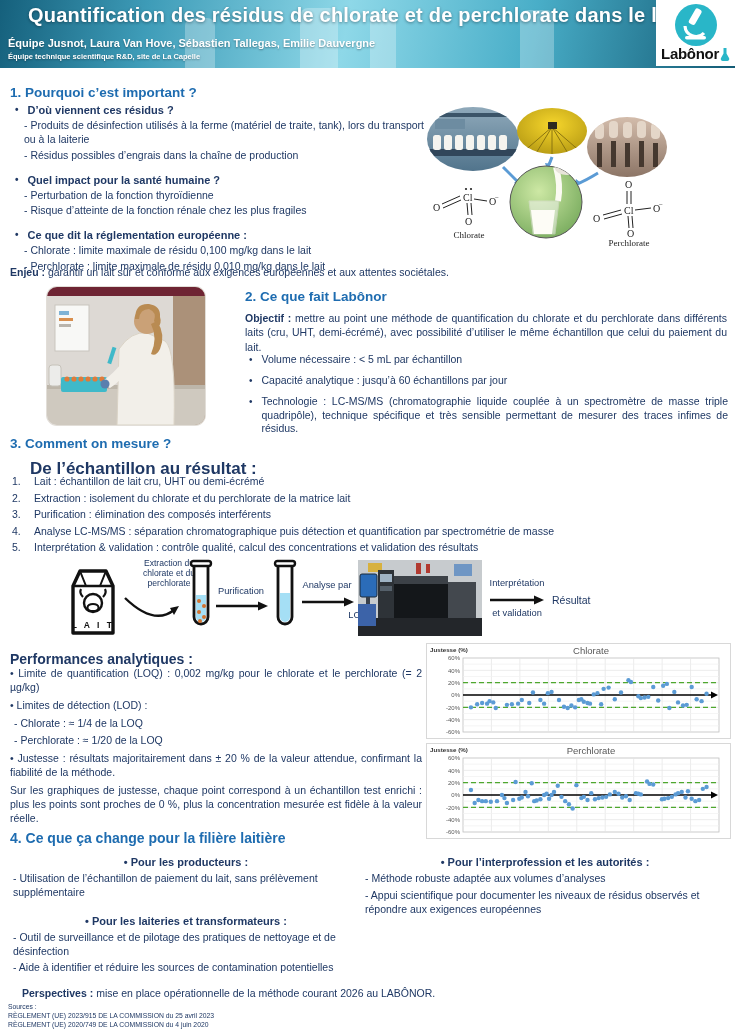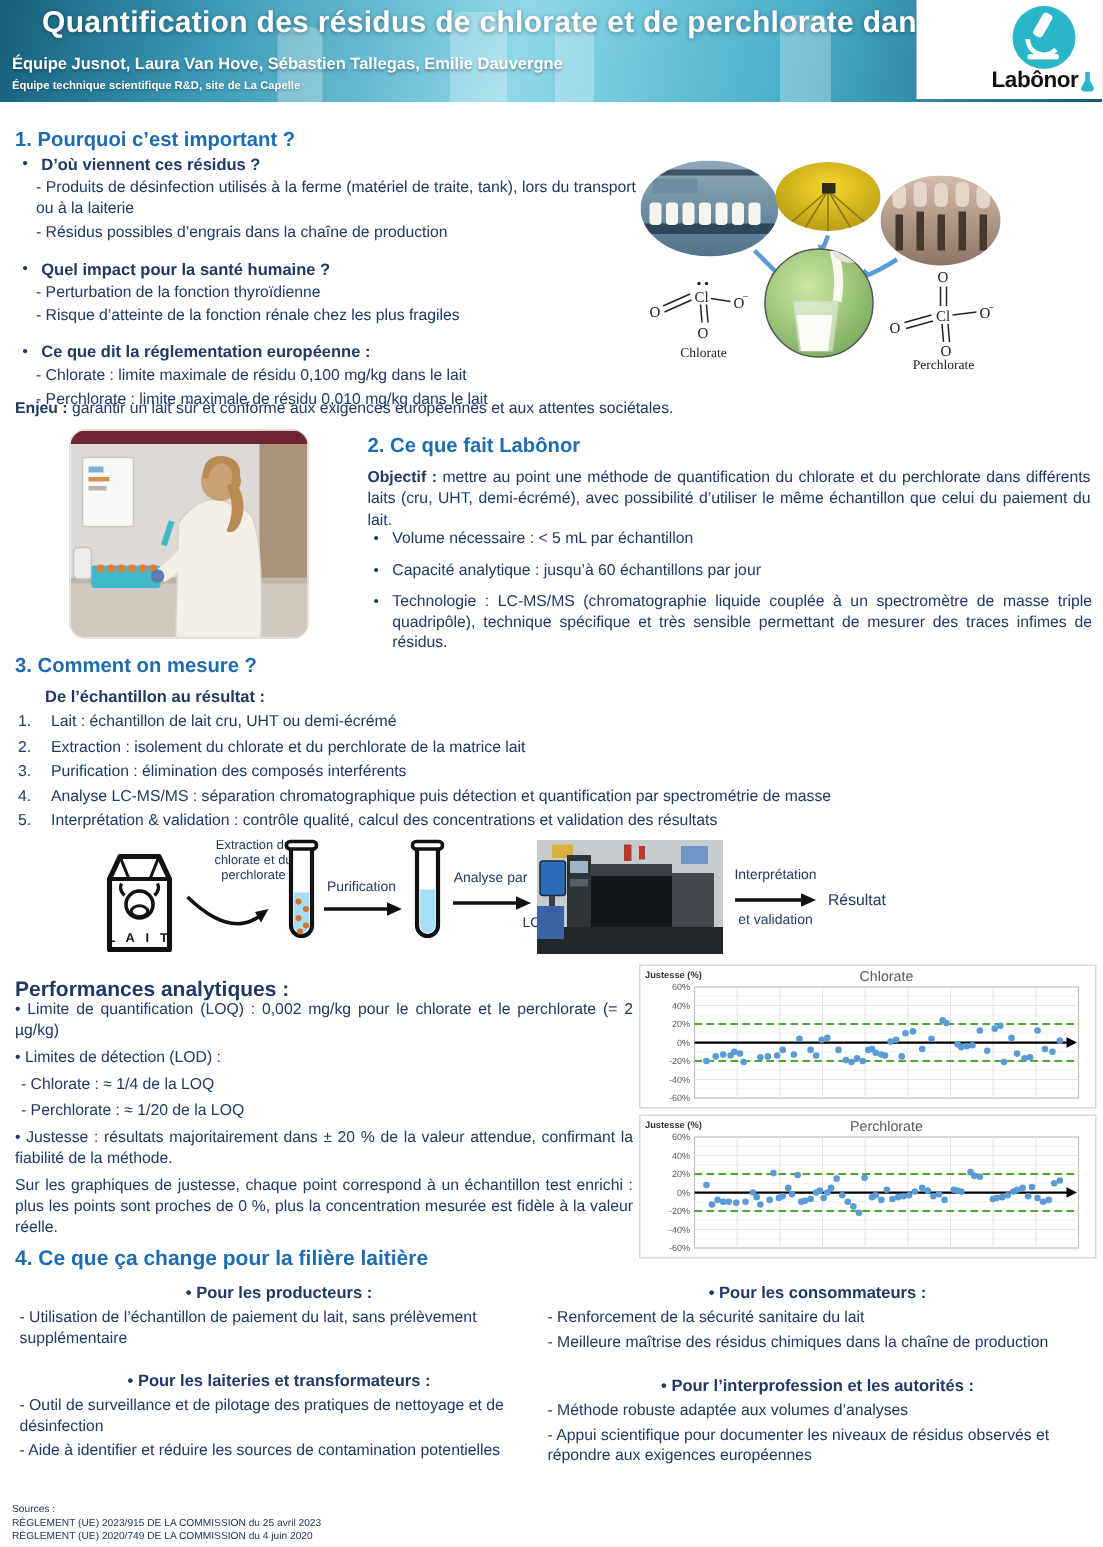--- a/index.html
+++ b/index.html
@@ -13,21 +13,21 @@
       radial-gradient(closest-side at 6% -30%, rgba(5,40,55,.65), transparent 68%),
       linear-gradient(100deg,#15607c 0%,#3e9cb8 20%,#8ed8e8 47%,#49aec8 72%,#135a74 100%);}
   .bottle{position:absolute;background:rgba(255,255,255,.28);border-radius:8px 8px 4px 4px;}
   #title{position:absolute;left:28px;top:4px;font-size:20px;font-weight:bold;color:#fff;
          text-shadow:0 1px 3px rgba(0,20,30,.45);letter-spacing:.2px;}
   #authors{position:absolute;left:8px;top:37px;font-size:11px;font-weight:bold;color:#fff;
            text-shadow:0 1px 2px rgba(0,20,30,.4);}
   #affil{position:absolute;left:8px;top:52px;font-size:7.5px;font-weight:bold;color:#fff;
          text-shadow:0 1px 2px rgba(0,20,30,.4);}
   #logo{position:absolute;right:0;top:0;width:79px;height:66px;background:#fff;
-        display:flex;flex-direction:column;align-items:center;justify-content:flex-start;padding-left:45px;}
+        display:flex;flex-direction:column;align-items:center;justify-content:flex-start;}
   #logo .lg-circle{margin-top:3px;}
   #logo .lg-row{display:flex;align-items:flex-end;gap:1px;margin-top:-2px;}
   #logo .lg-text{font-size:15px;font-weight:bold;color:#111;letter-spacing:-.3px;}
 
   
   .sec-head{position:absolute;font-size:13.5px;font-weight:bold;color:#1e6cb0;
             }
 
   
   #s1-content{position:absolute;left:10px;top:104px;width:414px;}
@@ -46,21 +46,21 @@
              overflow:hidden;box-shadow:0 0 0 1px #e2ded8;}
   #s2-head{left:245px;top:289px;}
   #objectif{position:absolute;left:245px;top:311px;width:482px;font-size:10.5px;line-height:1.38;
             text-align:justify;}
   #s2-bullets{position:absolute;left:247px;top:353px;width:481px;}
   .s2-li{display:flex;gap:9px;font-size:10.5px;line-height:1.32;margin-bottom:7px;}
   .s2-li .mark{padding-left:2px;}
   .s2-li .just{text-align:justify;}
 
   
-  #s3-sub{position:absolute;left:10px;top:459px;font-size:11px;font-weight:bold;padding-left:20px;}
+  #s3-sub{position:absolute;left:10px;top:459px;font-size:17px;font-weight:bold;padding-left:20px;}
   #steps{position:absolute;left:10px;top:475px;width:700px;}
   .step{display:flex;font-size:10.5px;margin-bottom:4.6px;}
   .stepnum{flex:none;width:22px;padding-left:2px;}
 
   
   #diagram{position:absolute;left:60px;top:556px;width:580px;height:86px;}
   .dg{position:absolute;}
   .dg-label{font-size:8.6px;line-height:1.18;text-align:center;color:#1f3864;}
   .dg-label2{font-size:9.3px;text-align:center;color:#1f3864;}
   #resultat{position:absolute;left:492px;top:38px;font-size:10.5px;}
@@ -646,31 +646,29 @@
           <div class="s4-item">- Utilisation de l’échantillon de paiement du lait, sans prélèvement supplémentaire</div>
         </div>
         <div class="s4-group">
           <div class="s4-title">• Pour les laiteries et transformateurs :</div>
           <div class="s4-item">- Outil de surveillance et de pilotage des pratiques de nettoyage et de désinfection</div>
           <div class="s4-item">- Aide à identifier et réduire les sources de contamination potentielles</div>
         </div>
       </div>
     <div>
         <div class="s4-group">
-          <div class="s4-title">• Pour les consommateurs :</div>
-          <div class="s4-item">- Renforcement de la sécurité sanitaire du lait</div>
-          <div class="s4-item">- Meilleure maîtrise des résidus chimiques dans la chaîne de production</div>
-        </div>
-        <div class="s4-group">
           <div class="s4-title">• Pour l’interprofession et les autorités :</div>
           <div class="s4-item">- Méthode robuste adaptée aux volumes d’analyses</div>
           <div class="s4-item">- Appui scientifique pour documenter les niveaux de résidus observés et répondre aux exigences européennes</div>
         </div>
       </div>
   </div>
 
+  <div id="persp">
+    <b>Perspectives :</b><span> mise en place opérationnelle de la méthode courant 2026 au LABÔNOR.</span>
+  </div>
   <div id="sources">
       <div class="srcline">Sources :</div>
       <div class="srcline">RÈGLEMENT (UE) 2023/915 DE LA COMMISSION du 25 avril 2023</div>
       <div class="srcline">RÈGLEMENT (UE) 2020/749 DE LA COMMISSION du 4 juin 2020</div>
     </div>
 
 </div>
 
 </body></html>

